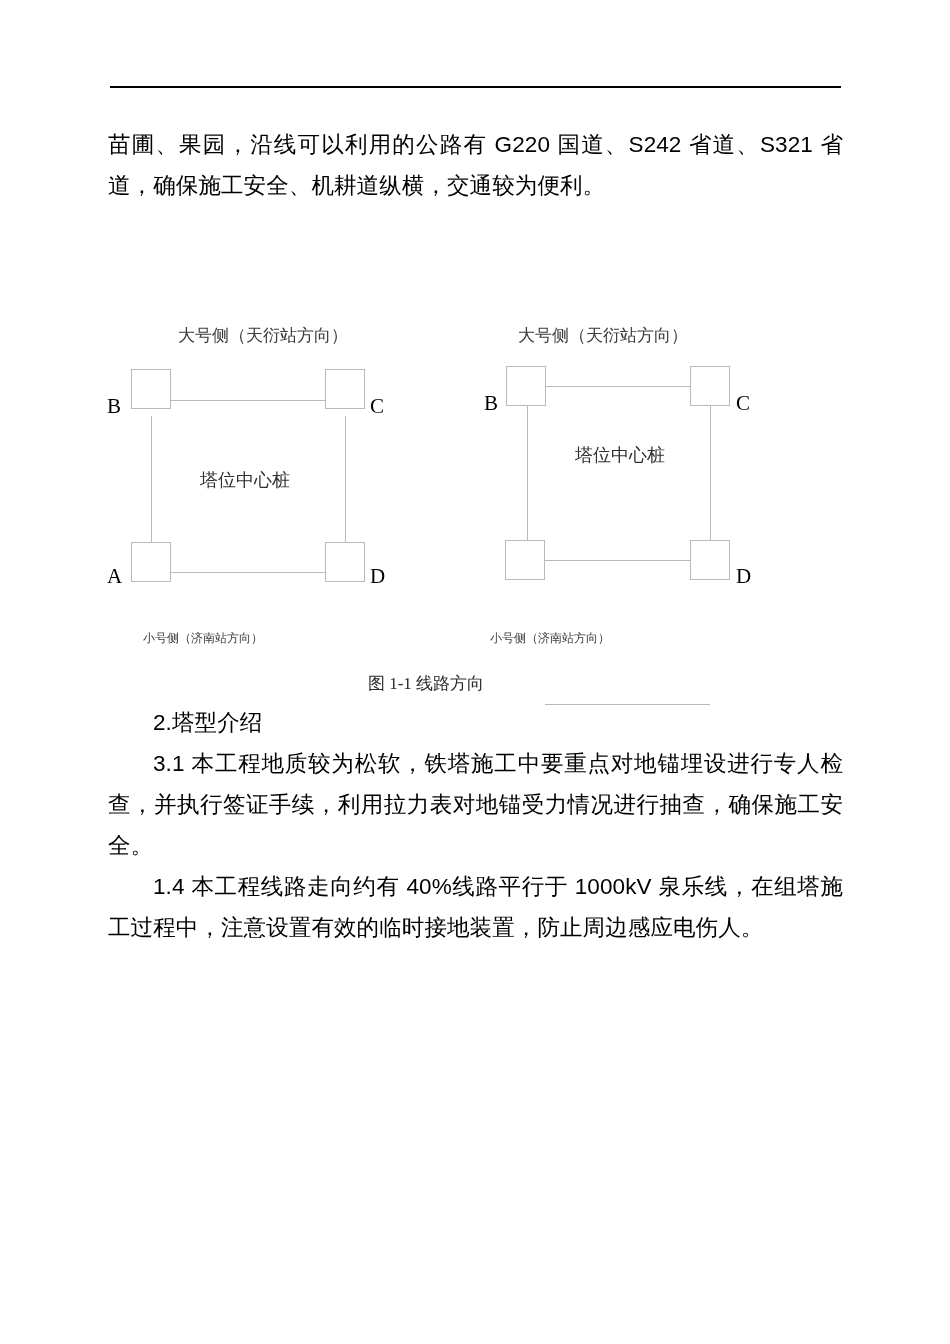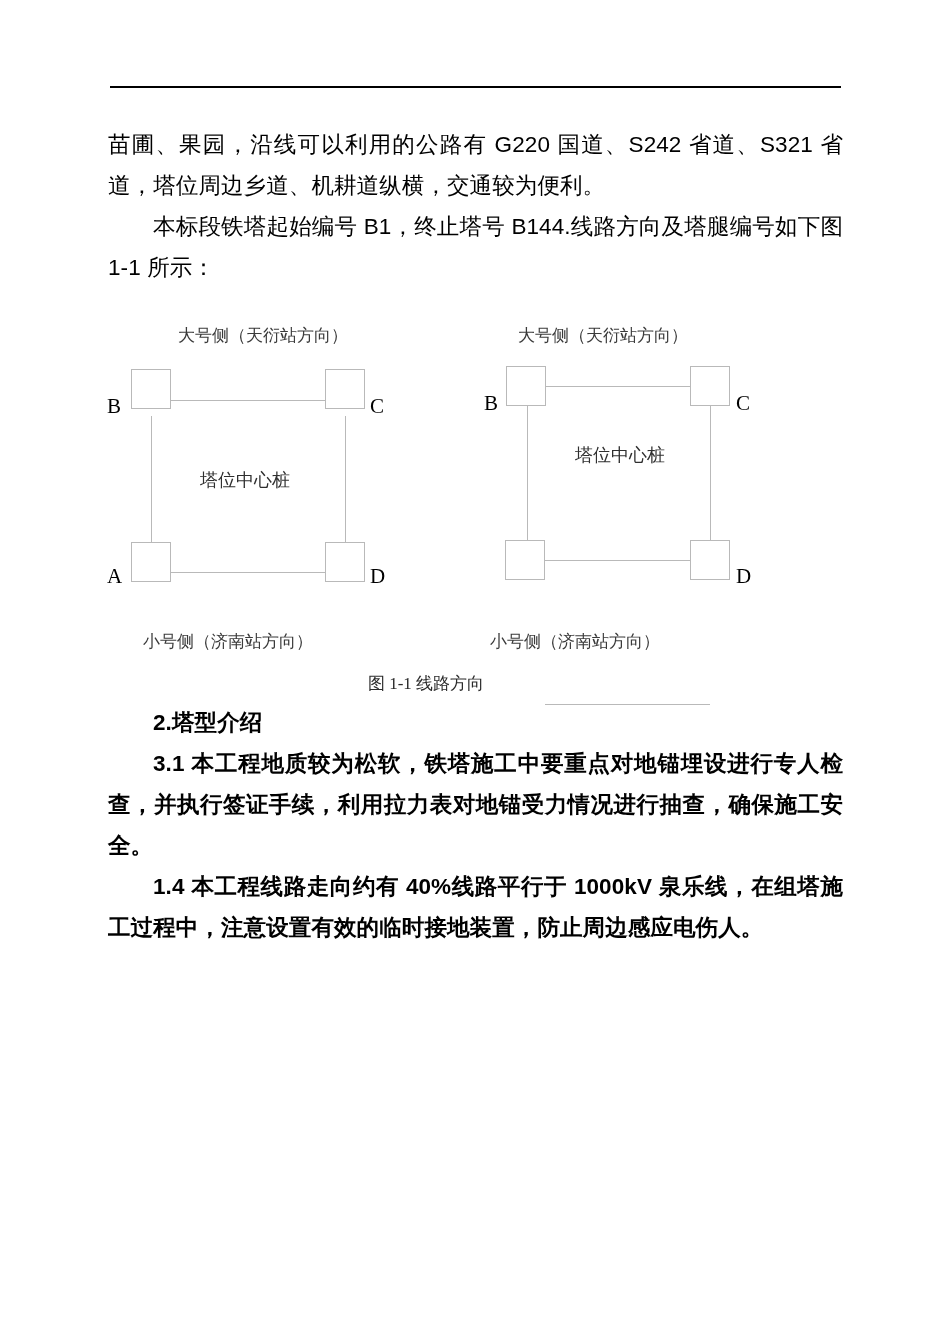--- a/index.html
+++ b/index.html
@@ -67,21 +67,21 @@
   .fig-cap-top {
     position: absolute;
     font-family: "Liberation Serif", serif;
     font-size: 17px;
     color: #3a3a3a;
     white-space: nowrap;
   }
   .fig-cap-bottom {
     position: absolute;
     font-family: "Liberation Serif", serif;
-    font-size: 17px;
+    font-size: 12px;
     color: #3a3a3a;
     white-space: nowrap;
   }
   .leg-box {
     position: absolute;
     border: 1px solid #b9b9b9;
     background: #ffffff;
     box-sizing: border-box;
   }
   .leg-line-h {
@@ -129,22 +129,21 @@
   }
 </style>
 </head>
 <body>
 
 <div class="page">
 
   <div class="header-rule"></div>
 
   <div class="body-text">
-    <p class="para">苗圃、果园，沿线可以利用的公路有 G220 国道、S242 省道、S321 省道，塔位周边乡道、机耕道纵横，交通较为便利。</p>
-    <p class="para indent">本标段铁塔起始编号 B1，终止塔号 B144.线路方向及塔腿编号如下图 1-1 所示：</p>
+    <p class="para">苗圃、果园，沿线可以利用的公路有 G220 国道、S242 省道、S321 省道，确保施工安全、机耕道纵横，交通较为便利。</p>
   </div>
 
   <div class="figure">
 
     <div>
       <div class="fig-cap-top" style="left:178px; top:6px;">大号侧（天衍站方向）</div>
 
       <div class="ghost-label" style="left:139px; top:52px;">B</div>
       <div class="ghost-label" style="left:330px; top:52px;">C</div>
 
@@ -188,19 +187,19 @@
       <div class="leg-label" style="left:736px; top:248px;">D</div>
 
       <div class="center-label" style="left:575px; top:125px;">塔位中心桩</div>
 
       <div class="fig-cap-bottom" style="left:490px; top:312px;">小号侧（济南站方向）</div>
     </div>
   </div>
 
   <div class="fig-number">图 1-1  线路方向</div>
 
-  <div class="body-text" style="top:702px;font-weight:bold;">
+  <div class="body-text" style="top:702px;">
     <p class="para indent">2.塔型介绍</p>
     <p class="para indent"> 3.1 本工程地质较为松软，铁塔施工中要重点对地锚埋设进行专人检查，并执行签证手续，利用拉力表对地锚受力情况进行抽查，确保施工安全。</p>
     <p class="para indent">1.4 本工程线路走向约有 40%线路平行于 1000kV 泉乐线，在组塔施工过程中，注意设置有效的临时接地装置，防止周边感应电伤人。</p>
   </div>
 
 </div>
 
 </body></html>

